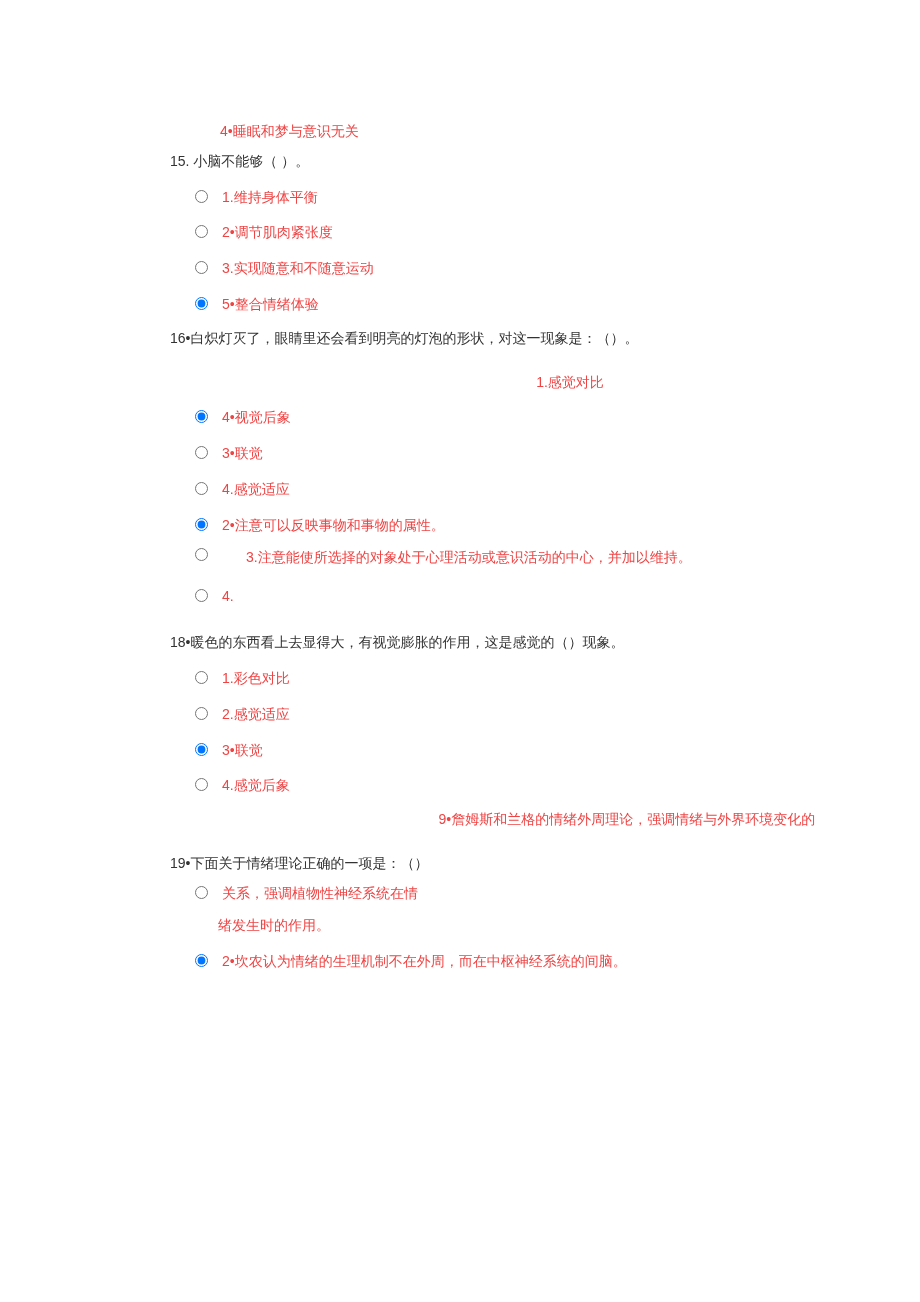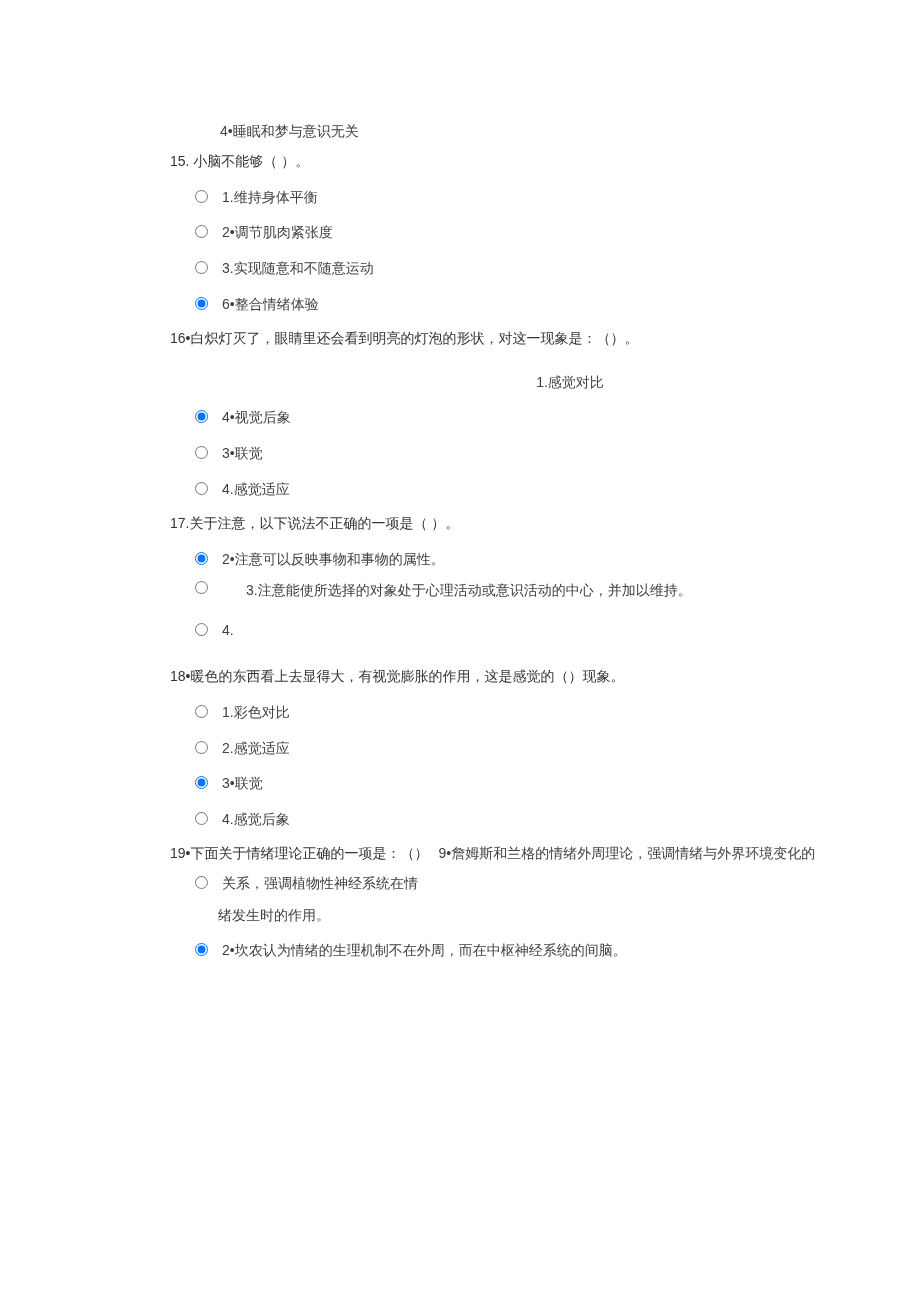--- a/index.html
+++ b/index.html
@@ -25,28 +25,28 @@
     align-items: flex-start;
     padding: 6px 0 6px 20px;
     line-height: 1.7;
   }
   .radio {
     margin-top: 4px;
     margin-right: 14px;
     flex: 0 0 auto;
   }
   .opt-label {
-    color: #404040;
+    color: #ef4444;
   }
   .indented-only {
     padding-left: 50px;
     line-height: 1.7;
     margin-bottom: 6px;
   }
-  .q19-text { margin-right: 4px; }
+  .q19-text { margin-right: 4px; margin-top: 44px; }
 </style>
 </head>
 <body>
 
 <div class="page">
 
   <div class="indented-only">
     <span class="opt-label">4•睡眠和梦与意识无关</span>
   </div>
 
@@ -58,41 +58,40 @@
   <div class="option-row">
     <input type="radio" name="q15" class="radio" style="">
     <span class="opt-label">2•调节肌肉紧张度</span>
   </div>
   <div class="option-row">
     <input type="radio" name="q15" class="radio" style="">
     <span class="opt-label">3.实现随意和不随意运动</span>
   </div>
   <div class="option-row">
     <input type="radio" name="q15" class="radio" checked="" style="">
-    <span class="opt-label">6•整合情绪体验</span>
+    <span class="opt-label">5•整合情绪体验</span>
   </div>
 
   <div class="question-text">16•白炽灯灭了，眼睛里还会看到明亮的灯泡的形状，对这一现象是：（）。</div>
   <div class="indented-only" style="margin-top:20px;text-align:center;">
     <span class="opt-label">1.感觉对比</span>
   </div>
   <div class="option-row">
     <input type="radio" name="q16" class="radio" checked="" style="">
     <span class="opt-label">4•视觉后象</span>
   </div>
   <div class="option-row">
     <input type="radio" name="q16" class="radio" style="">
     <span class="opt-label">3•联觉</span>
   </div>
   <div class="option-row">
     <input type="radio" name="q16" class="radio" style="">
     <span class="opt-label">4.感觉适应</span>
   </div>
 
-  <div class="question-text">17.关于注意，以下说法不正确的一项是（  ）。</div>
   <div class="option-row">
     <input type="radio" name="q17" class="radio" checked="" style="">
     <span class="opt-label">2•注意可以反映事物和事物的属性。</span>
   </div>
   <div class="option-row" style="padding-top:2px;padding-bottom:10px;gap:24px;">
     <input type="radio" name="q17" class="radio" style="margin-top: 2px;">
     <span class="opt-label">3.注意能使所选择的对象处于心理活动或意识活动的中心，并加以维持。</span>
   </div>
   <div class="option-row">
     <input type="radio" name="q17" class="radio" style="">

